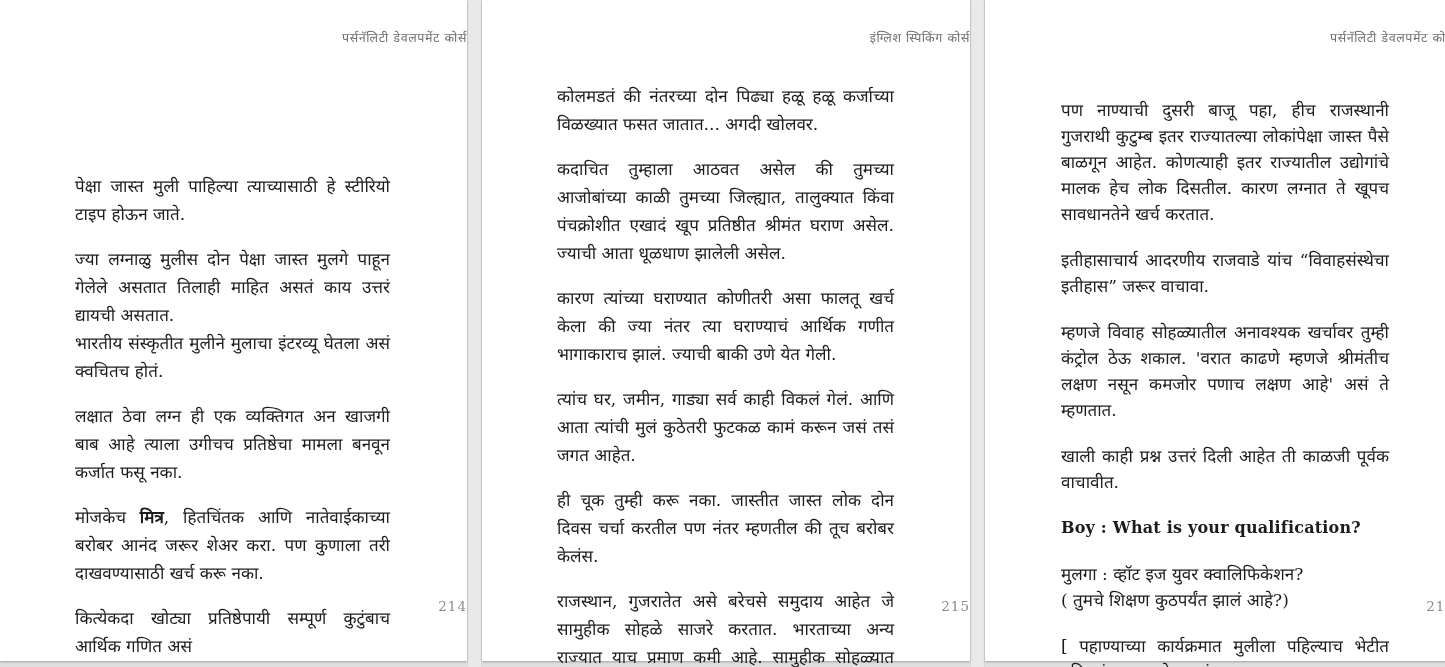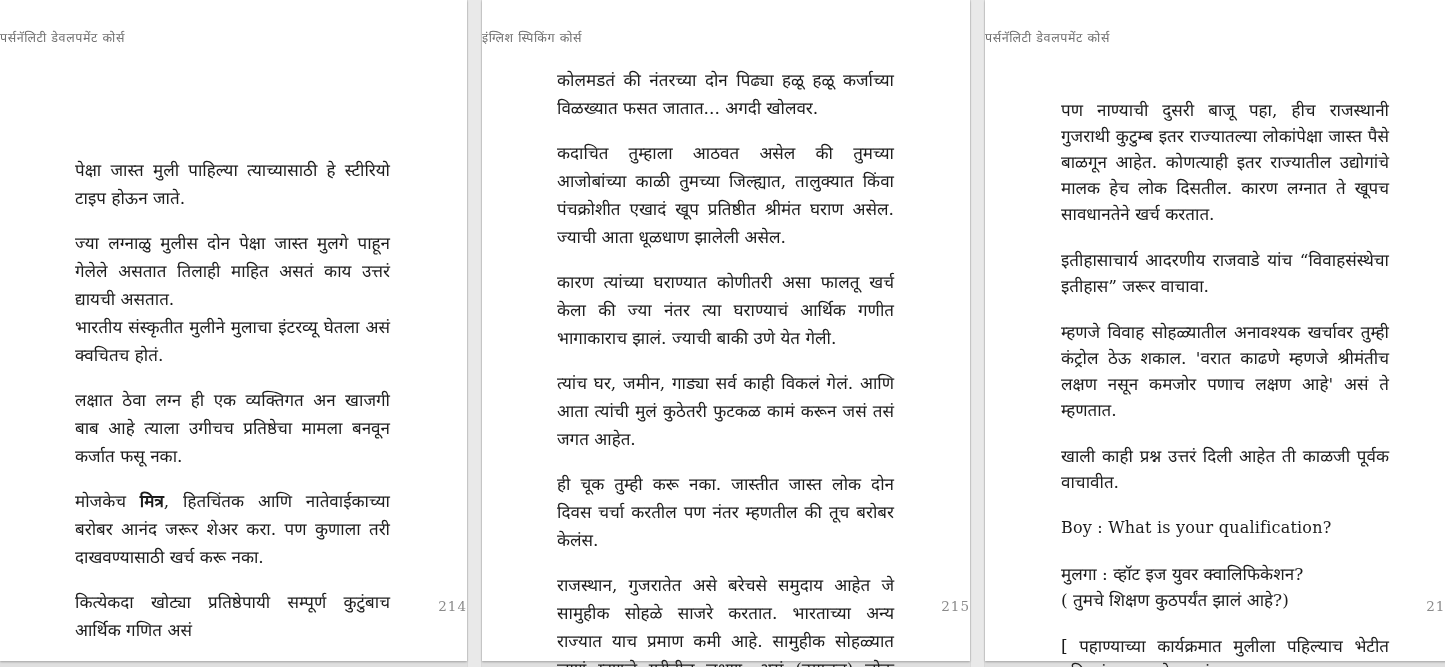--- a/index.html
+++ b/index.html
@@ -14,38 +14,38 @@
     box-shadow:0 1px 2px rgba(0,0,0,.28);
     box-sizing:border-box;flex:none;
   }
   .page-1{width:467px;}
   .page-2{width:488px;}
   .page-3{width:470px;}
   .gutter{flex:none;width:15px;height:667px;background:#e9e9e9;
     border-left:1px solid #d9d9d9;border-right:1px solid #d9d9d9;box-sizing:border-box;}
   .edge-right{flex:1;height:667px;background:#e9e9e9;border-left:1px solid #d9d9d9;box-sizing:border-box;}
   .running-header{
-    position:absolute;top:29px;left:0;right:0;text-align:left;
+    position:absolute;top:29px;left:0;right:0;text-align:right;
     font-size:12.5px;color:var(--header,#6e6e6e);letter-spacing:.6px;
   }
   .page-number{
     position:absolute;bottom:47px;left:12px;right:0;text-align:right;
     font-size:13.5px;color:var(--pagenum,#8a8a8a);letter-spacing:1px;
   }
   .page-body{
     font-size:17px;line-height:28px;color:var(--text,#1c1c1c);
     text-rendering:optimizeLegibility;
   }
   .page-1 .page-body{padding:156px 77px 0 75px;}
   .page-2 .page-body{padding:66px 76px 0 75px;}
   .page-3 .page-body{padding:90px 66px 0 76px;line-height:26px;}
-  .para{margin:0 0 17px;text-align:justify;}
+  .para{margin:16px 0 17px;text-align:justify;}
   .page-3 .para{margin:7px 0 20px;}
   .para.italic{}
-  .para.bold-latin{font-weight:400;text-align:left;font-size:16px;letter-spacing:.2px;}
+  .para.bold-latin{font-weight:700;text-align:left;font-size:16px;letter-spacing:.2px;}
   .para .b{font-weight:700;}
   .dropcap{
     font-size:57px;line-height:0;padding-right:3px;
     font-family:"DejaVu Serif","Liberation Serif",serif;
   }
 </style>
 </head>
 <body style="--bg: #dfdfdf; --page: #ffffff; --text: #1c1c1c; --header: #6e6e6e; --pagenum: #8a8a8a;">
 
 <section class="page page-1">

